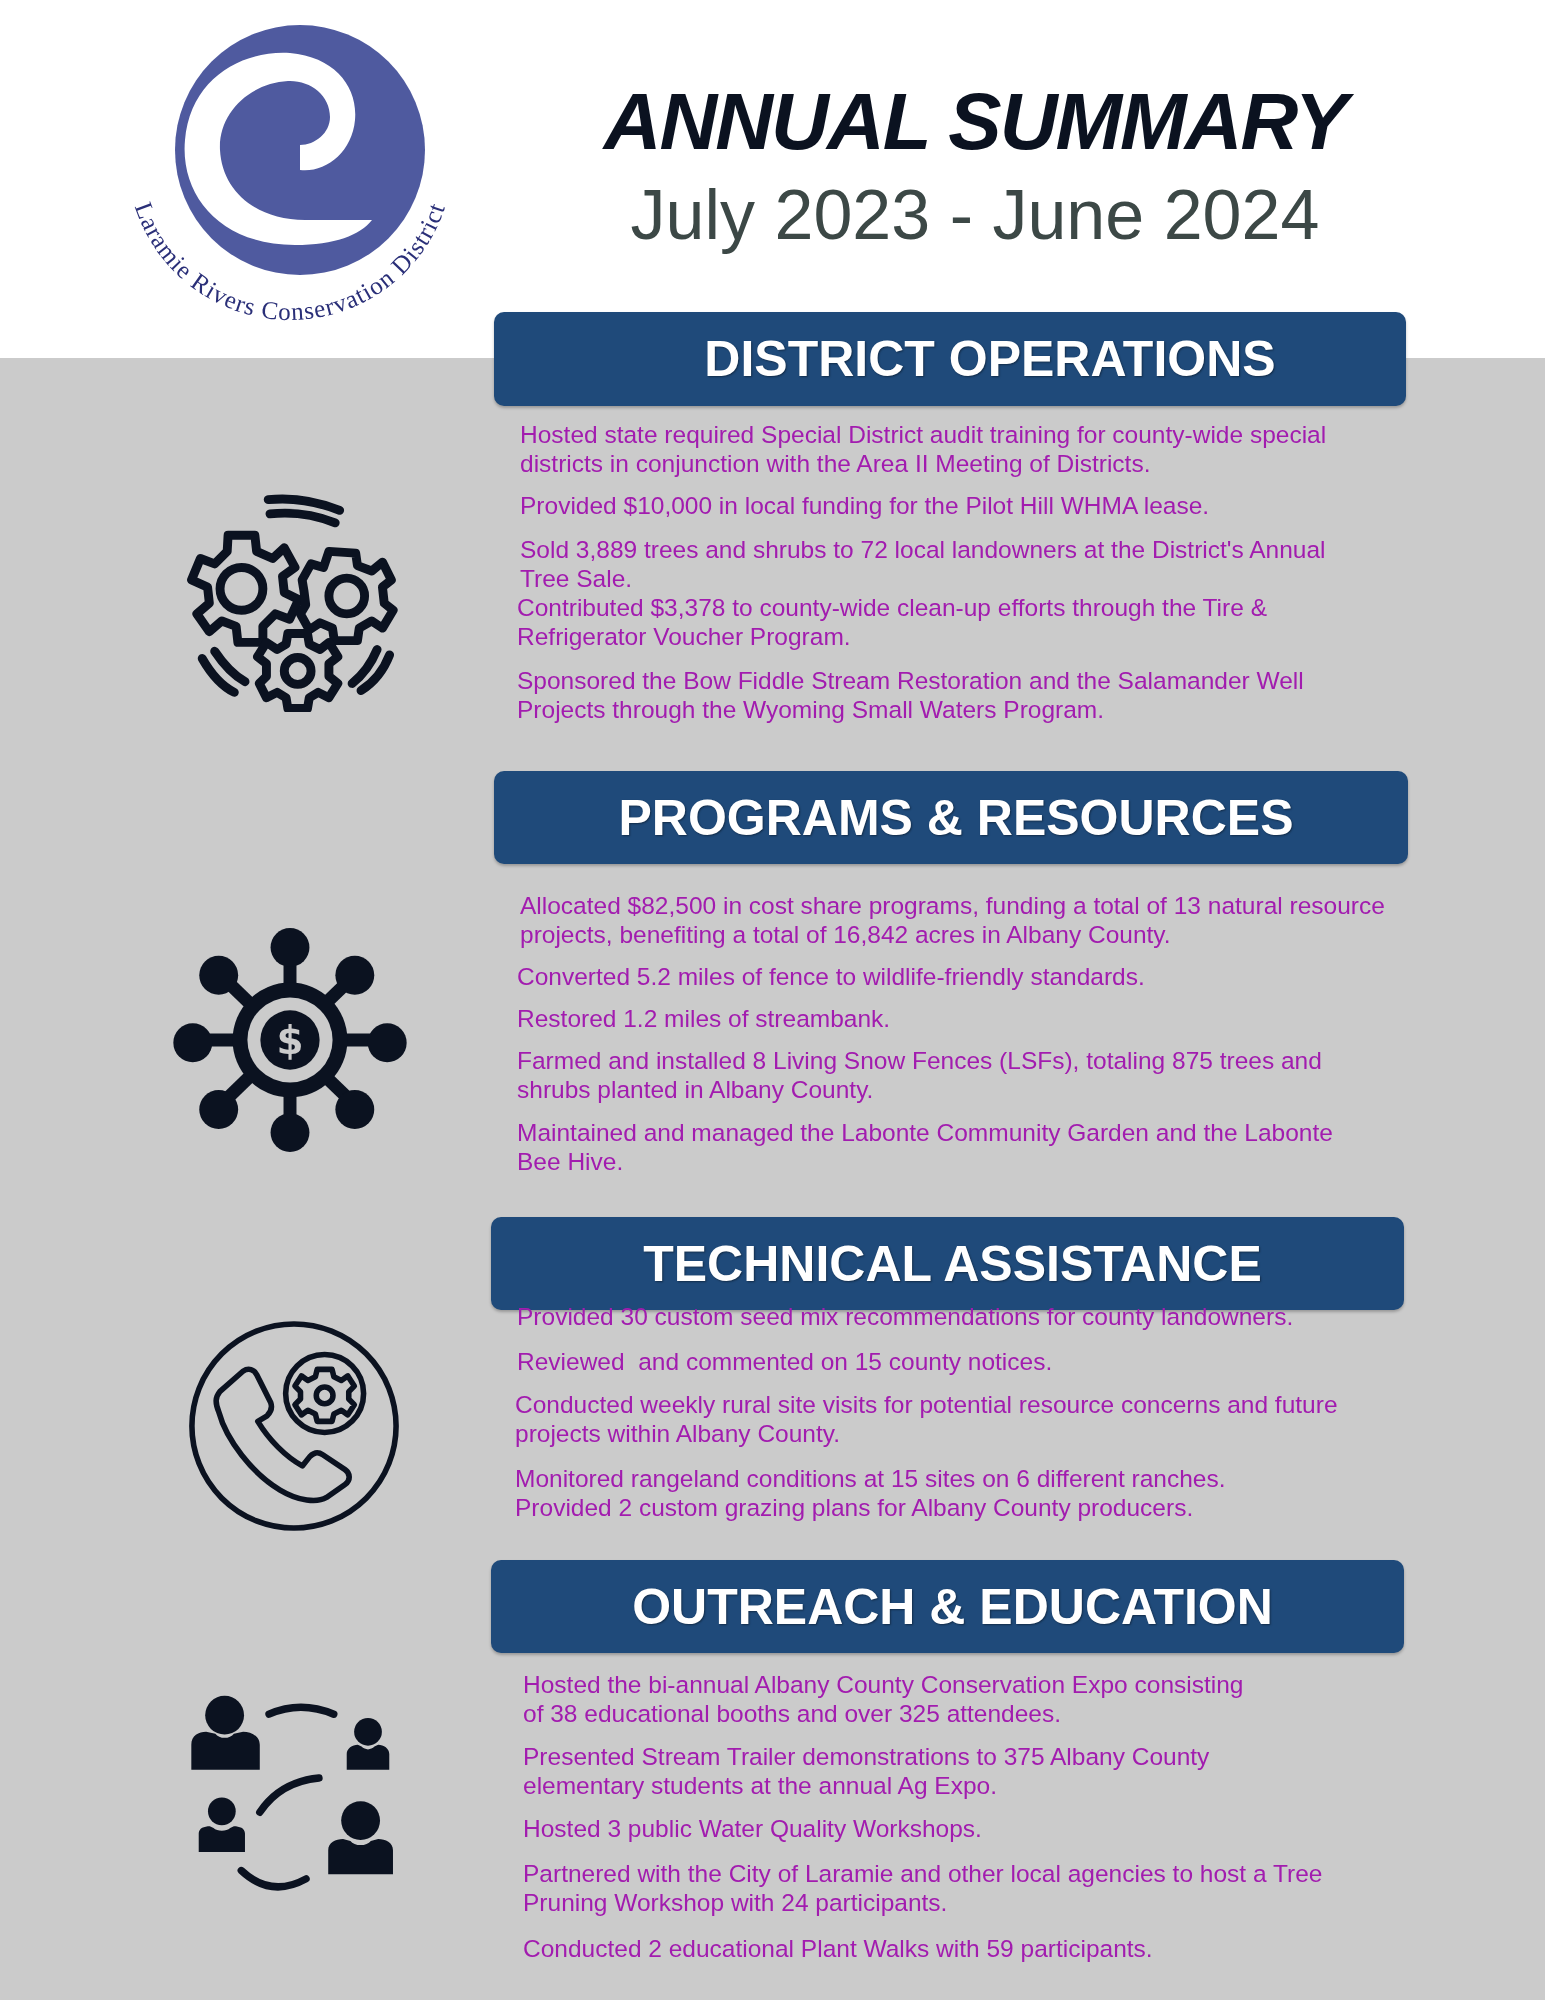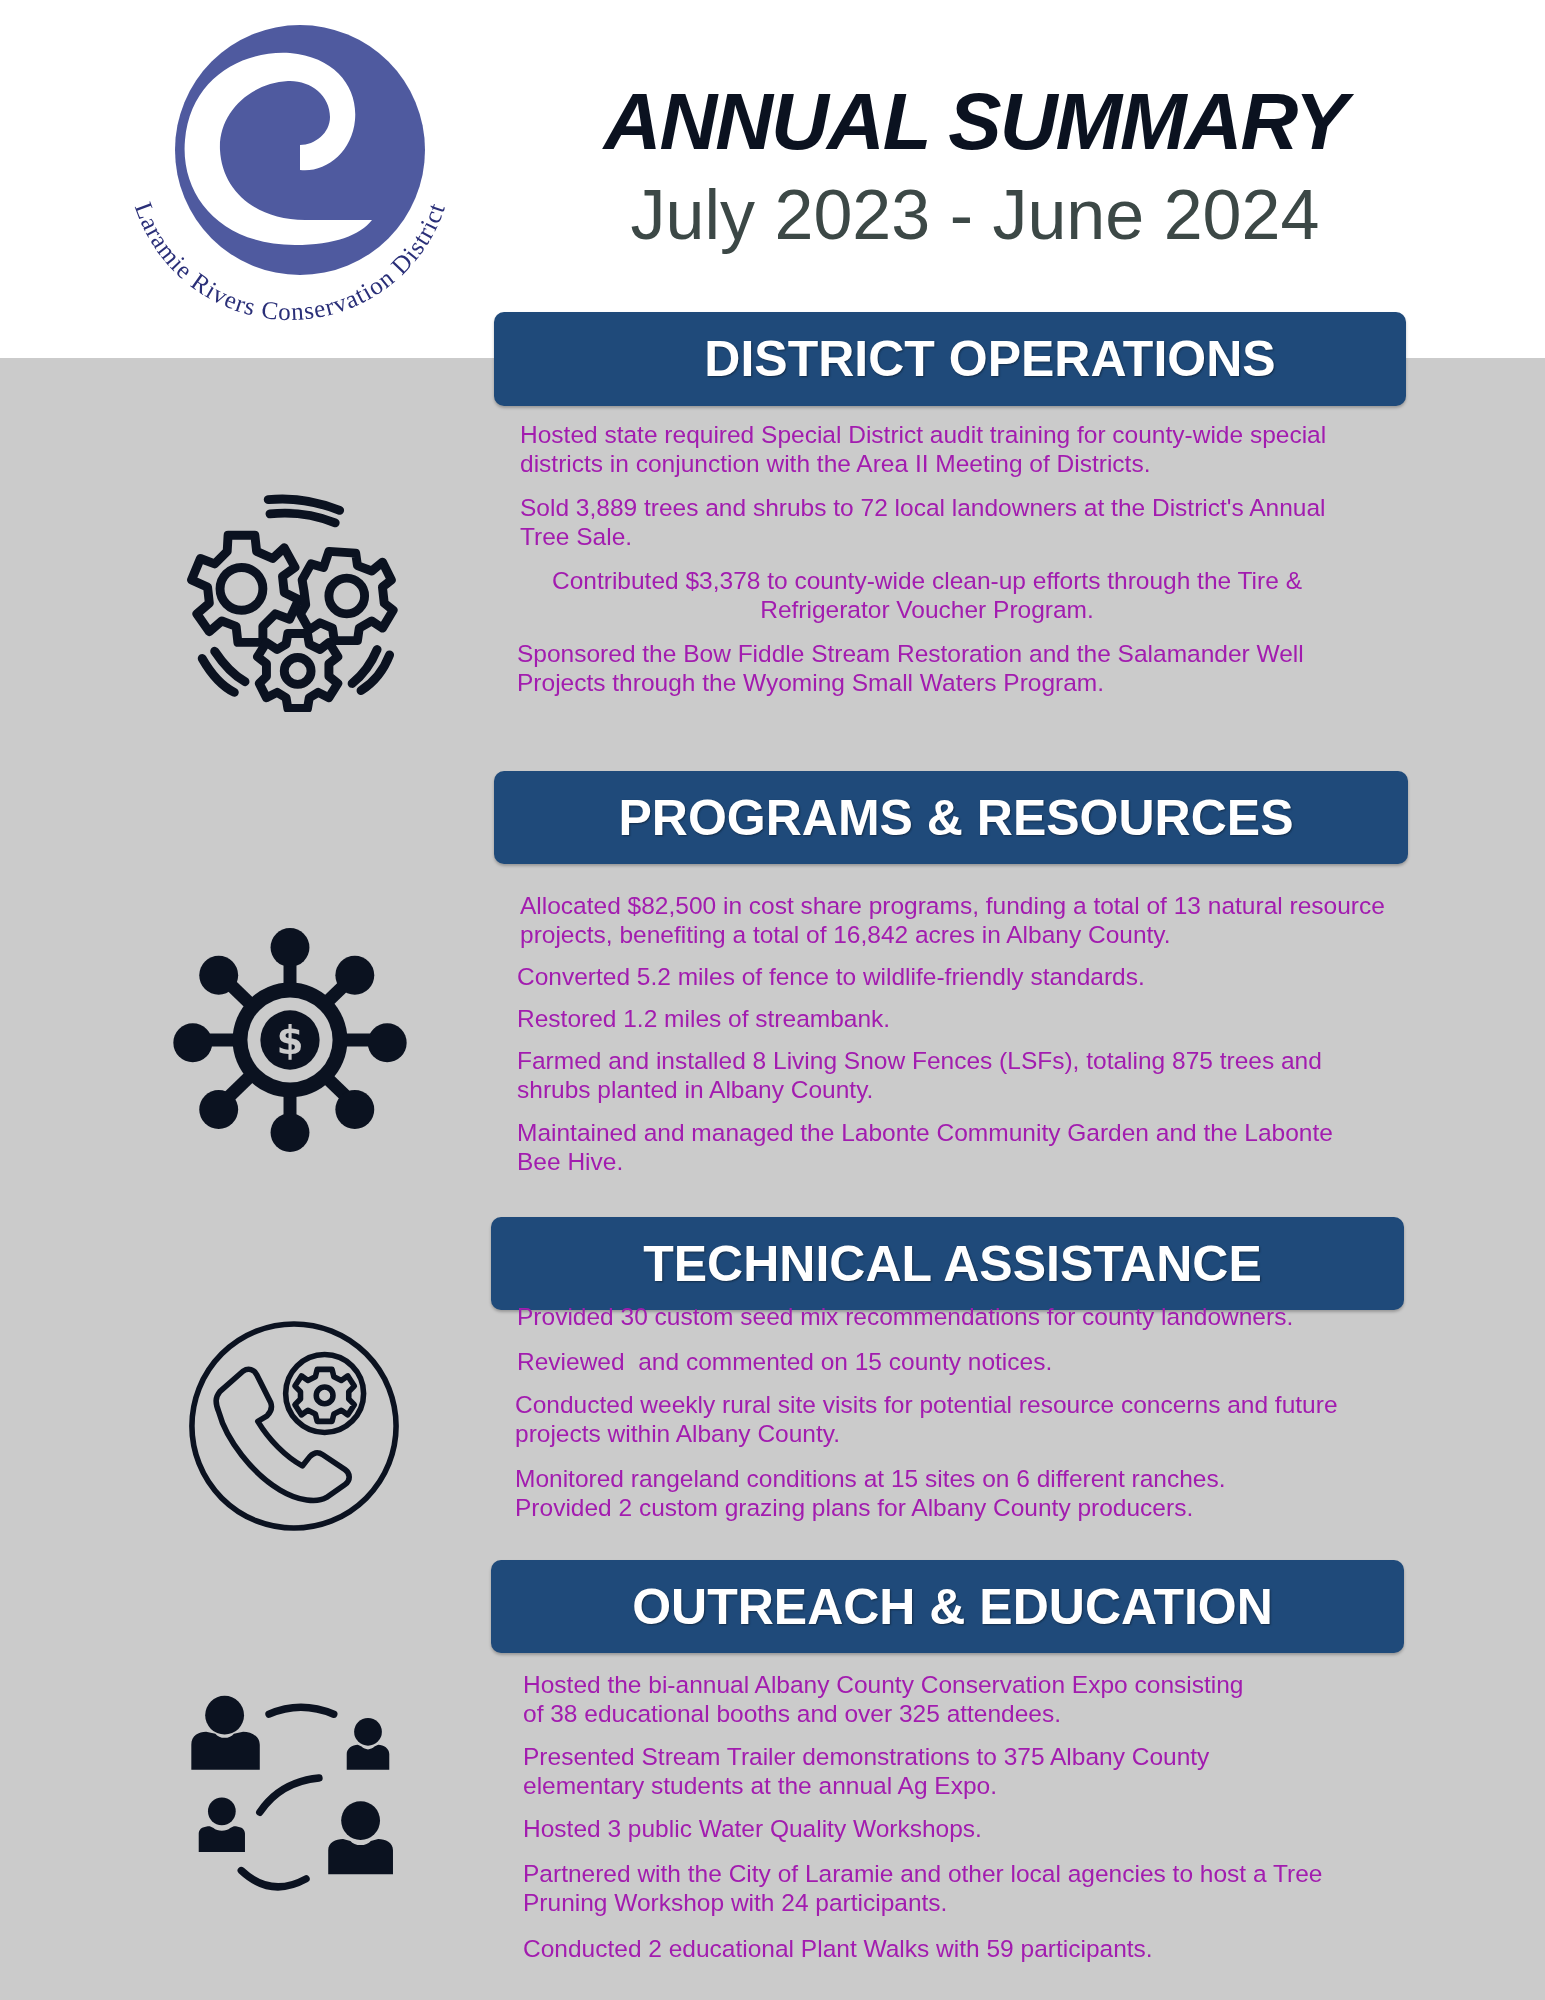--- a/index.html
+++ b/index.html
@@ -72,22 +72,23 @@
 
   <path d="M 132 172 L 154 172 L 156 184 L 168 190 L 178 182 L 188 198 L 178 206 L 178 220 L 188 228 L 178 244 L 166 238 L 156 244 L 154 256 L 132 256 L 130 244 L 120 238 L 108 244 L 100 228 L 108 220 L 108 206 L 98 198 L 108 182 L 120 190 L 130 184 Z"></path>
   <circle cx="143" cy="214" r="15"></circle>
   <path d="M 36 200 Q 52 228 72 238"></path>
   <path d="M 50 192 Q 66 216 84 226"></path>
   <path d="M 232 190 Q 222 214 204 228"></path>
   <path d="M 246 196 Q 236 222 214 236"></path>
 </svg>
 <div class="items" style="left:520px; top:420px; width:880px;">
   <p class="item" style="width:860px;">Hosted state required Special District audit training for county-wide special districts in conjunction with the Area II Meeting of Districts.</p>
+  <p class="item" style="margin-top:13px;">Provided $10,000 in local funding for the Pilot Hill WHMA lease.</p>
   <p class="item" style="margin-top:15px; width:860px;">Sold 3,889 trees and shrubs to 72 local landowners at the District's Annual Tree Sale.</p>
-  <p class="item" style="margin-top:15px; margin-left:-3px; width:820px;text-align:center;">Contributed $3,378 to county-wide clean-up efforts through the Tire &amp; Refrigerator Voucher Program.</p>
+  <p class="item" style="margin-left:-3px; width:820px;">Contributed $3,378 to county-wide clean-up efforts through the Tire &amp; Refrigerator Voucher Program.</p>
   <p class="item" style="margin-top:15px; margin-left:-3px; width:880px;">Sponsored the Bow Fiddle Stream Restoration and the Salamander Well Projects through the Wyoming Small Waters Program.</p>
 </div>
 
 <div class="section-header" style="left:494px; top:771px; width:914px; height:93px;">
   <span style="margin-left:10px;">PROGRAMS &amp; RESOURCES</span>
 </div>
 <svg class="icon" viewBox="0 0 270 270" style="left:165px; top:915px; width:250px; height:250px;">
   <g stroke="#0b1220" stroke-width="14">
     <line x1="135" y1="40" x2="135" y2="230"></line>
     <line x1="40" y1="135" x2="230" y2="135"></line>

